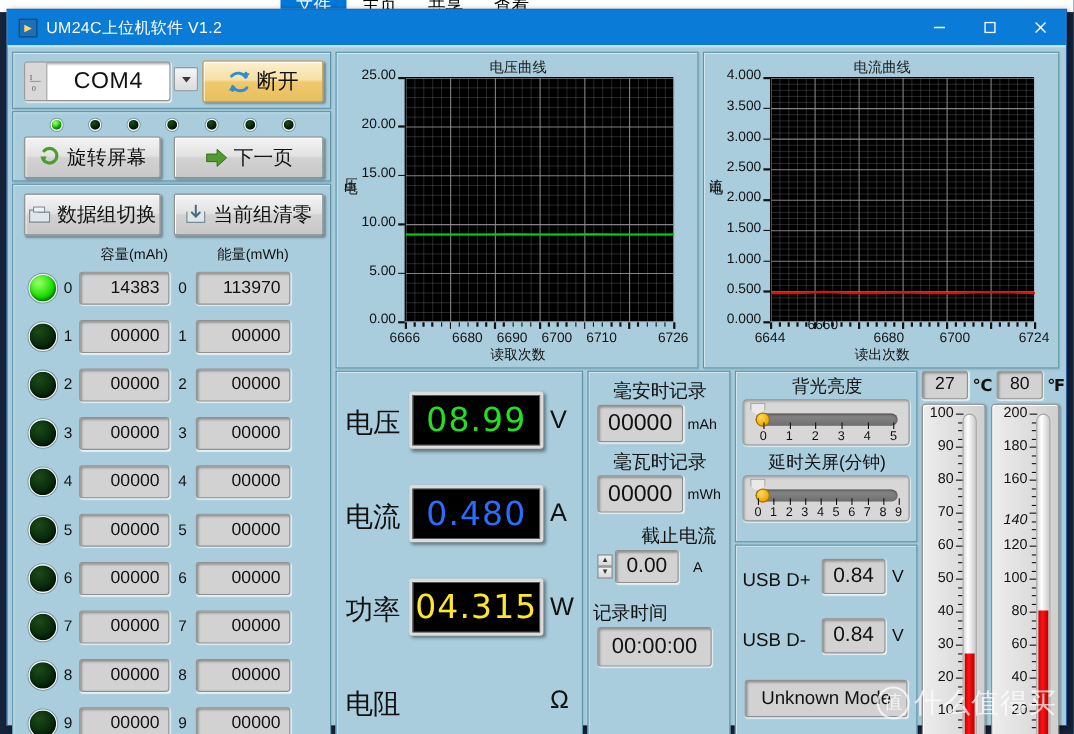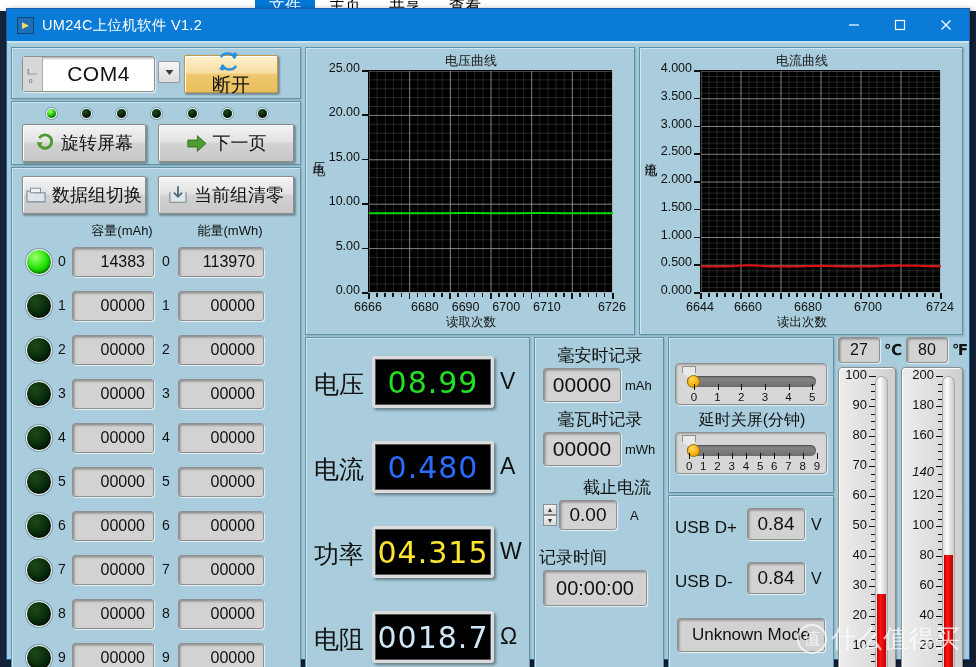--- a/index.html
+++ b/index.html
@@ -266,21 +266,21 @@
               <text x="3" y="19" font-size="7" fill="#555" font-family="serif">0</text>
             </svg>
           </div>
           <span style="flex:1; text-align:center; font-size:21px; letter-spacing:.5px;">COM4</span>
         </div>
         <div style="position:absolute; left:146px; top:13px; width:22px; height:22px; background:linear-gradient(#f6f6f6,#dcdcdc); border:1px solid #999; border-radius:2px; display:flex; align-items:center; justify-content:center;">
           <svg width="9" height="7" viewBox="0 0 9 7">
               <polygon points="0.5,1 8.5,1 4.5,6" fill="#3a3a3a"></polygon>
             </svg>
         </div>
-        <div class="btn3d amber" style="position:absolute; left:172px; top:7px; width:94px; height:38px;flex-direction:column;">
+        <div class="btn3d amber" style="position:absolute; left:172px; top:7px; width:110px; height:38px;">
           <span class="btn-ico">
             <svg width="21" height="21" viewBox="0 0 24 24">
               <path d="M4 6 A9 9 0 0 1 19 8 L19 3 M20 18 A9 9 0 0 1 5 16 L5 21" fill="none" stroke="#2f8fd6" stroke-width="3" stroke-linecap="round"></path>
               <polygon points="19,9 15,3 23,3" fill="#2f8fd6"></polygon>
               <polygon points="5,15 9,21 1,21" fill="#2f8fd6"></polygon>
             </svg>
           </span>
           <span style="font-size:19px;">断开</span>
         </div>
       </div>
@@ -627,21 +627,21 @@
               <line y1="0" y2="222" x1="208.00000000002365" x2="208.00000000002365" stroke="#9a9a9a" stroke-width="0.6" opacity="0.4"></line>
               <line y1="0" y2="222" x1="216.00000000002456" x2="216.00000000002456" stroke="#9a9a9a" stroke-width="0.6" opacity="0.4"></line>
               <line y1="0" y2="222" x1="224.00000000002547" x2="224.00000000002547" stroke="#9a9a9a" stroke-width="0.6" opacity="0.4"></line>
               <line y1="0" y2="222" x1="232.00000000002638" x2="232.00000000002638" stroke="#9a9a9a" stroke-width="0.6" opacity="0.4"></line>
               <line y1="0" y2="222" x1="240.00000000002728" x2="240.00000000002728" stroke="#9a9a9a" stroke-width="1" opacity="0.85"></line>
               <polyline points="0.0,195.5 24.0,195.5 48.0,194.3 72.0,195.5 96.0,195.5 120.0,194.8 144.0,195.5 168.0,195.5 192.0,194.5 216.0,194.8 240.0,195.5" fill="none" stroke="#e01010" stroke-width="2"></polyline>
             </svg>
           </div>
         <div id="c-xticks">
             <div class="xtick" style="left: 36px; top: 252px; width: 48px; text-align: center;">6644</div>
-            <div class="xtick" style="left: 84px; top: 252px; width: 48px; text-align: center;">6660</div>
+            <div class="xtick" style="left: 84px; top: 240px; width: 48px; text-align: center;">6660</div>
             <div class="xtick" style="left: 144px; top: 252px; width: 48px; text-align: center;">6680</div>
             <div class="xtick" style="left: 204px; top: 252px; width: 48px; text-align: center;">6700</div>
             <div class="xtick" style="left: 276px; top: 252px; width: 48px; text-align: center;">6724</div>
             <div class="tickmark" style="left: 60px; top: 245px; width: 1.5px; height: 6px;"></div>
             <div class="tickmark" style="left: 68px; top: 245px; width: 1.5px; height: 3.5px;"></div>
             <div class="tickmark" style="left: 76px; top: 245px; width: 1.5px; height: 3.5px;"></div>
             <div class="tickmark" style="left: 84px; top: 245px; width: 1.5px; height: 3.5px;"></div>
             <div class="tickmark" style="left: 92px; top: 245px; width: 1.5px; height: 3.5px;"></div>
             <div class="tickmark" style="left: 100px; top: 245px; width: 1.5px; height: 6px;"></div>
             <div class="tickmark" style="left: 108px; top: 245px; width: 1.5px; height: 3.5px;"></div>
@@ -685,21 +685,20 @@
               <div class="lcd" style="position:absolute;left:66px;top:6px;width:122px;height:52px;color:#2a6cff;font-size:30px;">0.480</div>
               <div class="lbl" style="position:absolute;left:194px;top:18px;font-size:23px;">A</div>
             </div>
             <div style="position: absolute; left: 0px; top: 182px; width: 225px; height: 70px;">
               <div class="lbl" style="position:absolute;left:8px;top:18px;font-size:25px;">功率</div>
               <div class="lcd" style="position:absolute;left:66px;top:6px;width:122px;height:52px;color:#ffe62e;font-size:30px;">04.315</div>
               <div class="lbl" style="position:absolute;left:194px;top:18px;font-size:23px;">W</div>
             </div>
             <div style="position: absolute; left: 0px; top: 267px; width: 225px; height: 70px;">
               <div class="lbl" style="position:absolute;left:8px;top:18px;font-size:25px;">电阻</div>
-              <div class="lcd" style="position:absolute;left:66px;top:6px;width:122px;height:52px;color:#cfe6f5;font-size:30px;">0018.7</div>
               <div class="lbl" style="position:absolute;left:194px;top:18px;font-size:23px;">Ω</div>
             </div>
           </div>
       </div>
 
       <div class="panel" style="left:527px; top:294px; width:130px; height:349px;">
         <div class="lbl" style="position:absolute; left:0; top:6px; width:130px; text-align:center; font-size:17px;">毫安时记录</div>
         <div class="numfield center" style="position:absolute; left:8px; top:30px; width:78px; height:34px; font-size:21px;">00000</div>
         <div class="lbl" style="position:absolute; left:90px; top:40px; font-size:13px;">mAh</div>
 
@@ -715,20 +714,21 @@
           </div>
           <div class="numfield center" style="width:58px; height:30px; font-size:19px; margin-left:2px;">0.00</div>
         </div>
         <div class="lbl" style="position:absolute; left:95px; top:170px; font-size:13px;">A</div>
 
         <div class="lbl" style="position:absolute; left:4px; top:208px; font-size:17px;">记录时间</div>
         <div class="numfield center" style="position:absolute; left:8px; top:232px; width:104px; height:36px; font-size:20px;">00:00:00</div>
       </div>
 
       <div class="panel" style="left:661px; top:294px; width:166px; height:156px;">
+        <div class="lbl" style="position:absolute; left:0; top:3px; width:166px; text-align:center; font-size:16px;">背光亮度</div>
         <div class="slider-box" style="position:absolute; left:6px; top:25px; width:152px; height:42px;">
           <div class="slider-track" style="left:11px; right:10px; top:12px;"></div>
           <div class="slider-pointer" style="left:6px; top:2px;"></div>
           <div class="slider-knob" style="left:11px; top:11px;"></div>
           <div class="slider-ticks" id="backlight-ticks" style="left:6px; top:27px; width:142px;">
               <div class="stick" style="flex: 1 1 0%;">0</div>
               <div class="stick" style="flex: 1 1 0%;">1</div>
               <div class="stick" style="flex: 1 1 0%;">2</div>
               <div class="stick" style="flex: 1 1 0%;">3</div>
               <div class="stick" style="flex: 1 1 0%;">4</div>

